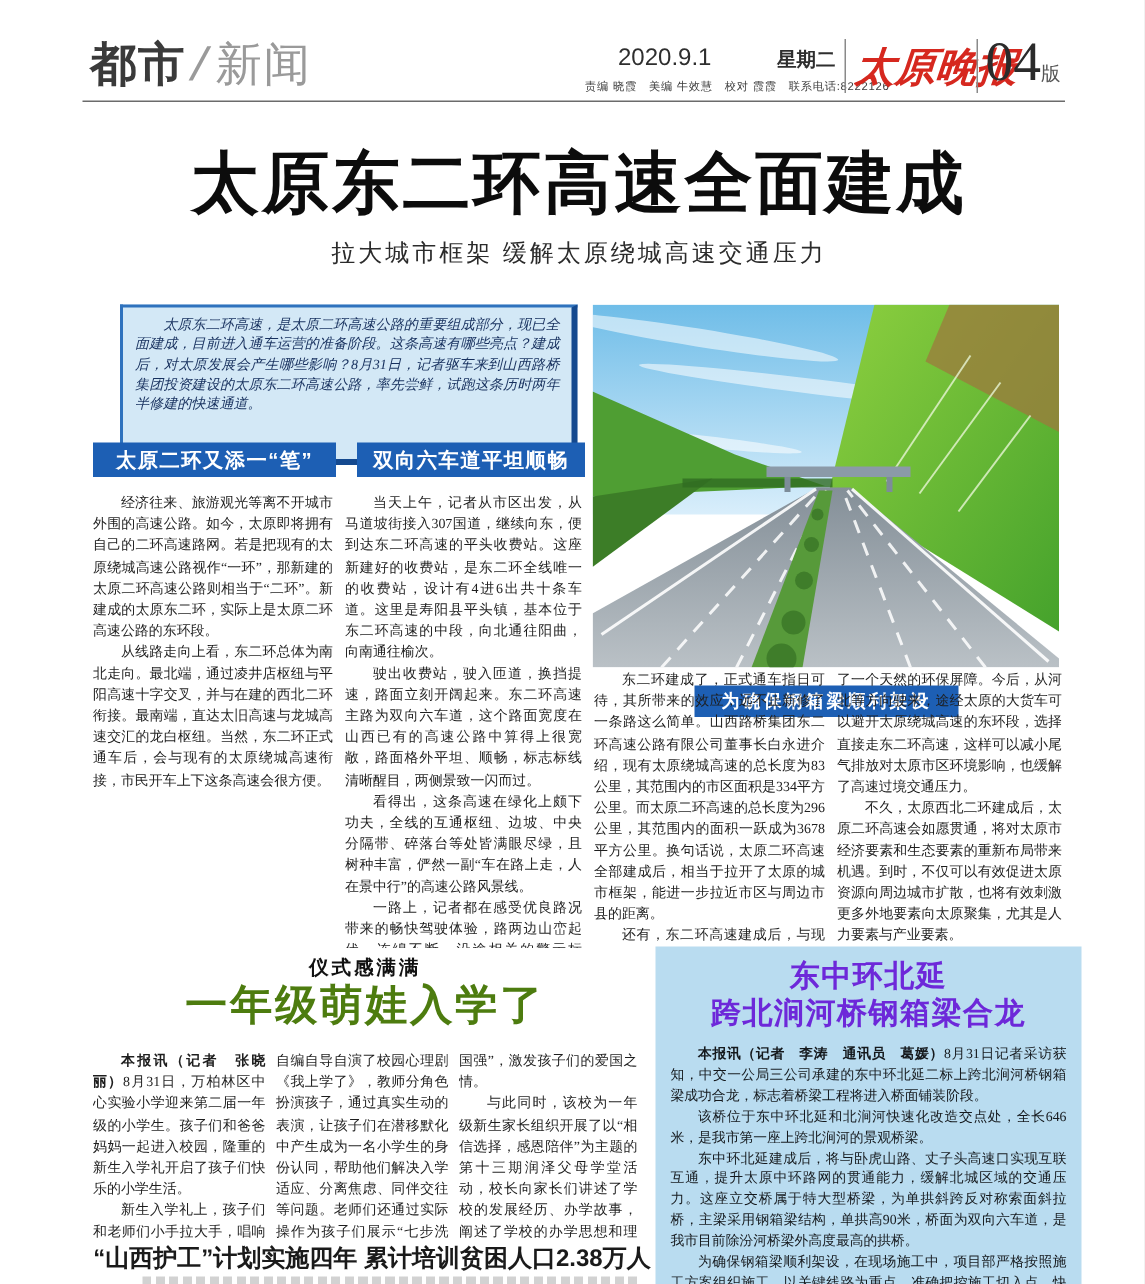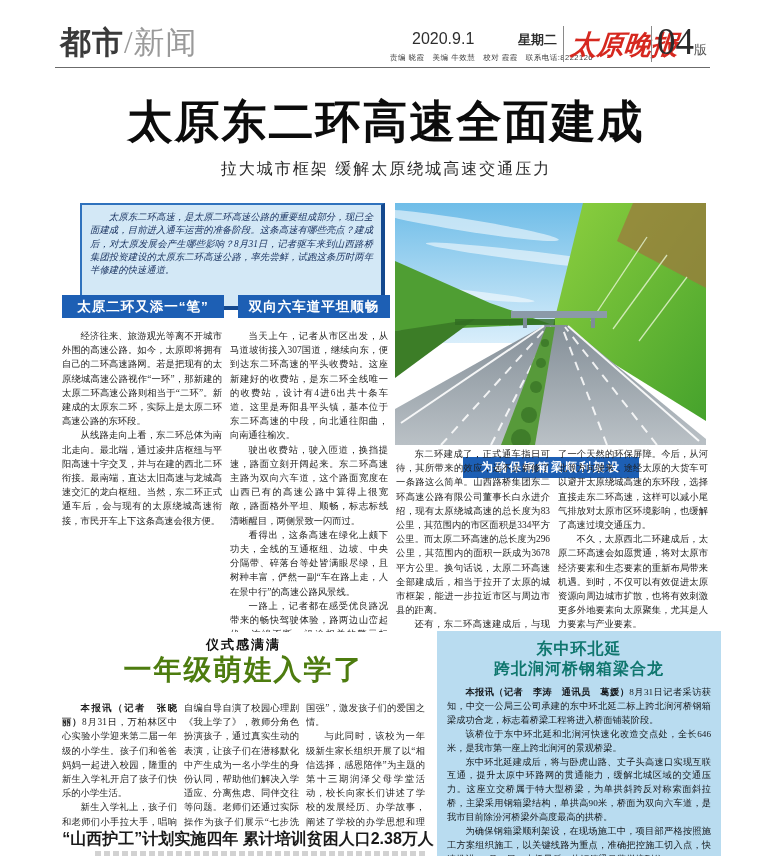--- a/index.html
+++ b/index.html
@@ -1,20 +1,20 @@
 <!DOCTYPE html>
 <html><head>
 <meta charset="utf-8">
 <style>
   html,body{margin:0;padding:0;background:#e8e8e8;}
   .page{position:relative;width:763px;height:856px;background:#fff;overflow:hidden;
         font-family:"Liberation Serif","DejaVu Serif",serif;color:#222;}
   .abs{position:absolute;}
   
-  .sec-title{left:60px;top:22px;font-family:Liberation Serif, serif;font-size:31px;letter-spacing:1px;text-align:right;}
+  .sec-title{left:60px;top:22px;font-family:Liberation Mono, monospace;font-size:31px;letter-spacing:1px;text-align:right;}
   .sec-main{font-weight:900;color:#3a3a3a;}
   .sec-sub{font-weight:400;color:#9a9a9a;}
   .m-date{left:412px;top:30px;font-size:16px;color:#2e2e2e;font-family:"Liberation Sans",sans-serif;}
   .m-week{left:518px;top:31px;font-size:13px;font-weight:bold;color:#2e2e2e;font-family:"Liberation Sans",sans-serif;}
   .m-editors{left:390px;top:53px;font-size:7.5px;color:#3c3c3c;letter-spacing:.5px;font-family:"Liberation Sans",sans-serif;}
   .vdiv{width:1px;background:#8a8a8a;top:26px;height:36px;}
   .m-brand{left:570px;top:27px;font-size:27px;font-weight:bold;font-style:italic;color:#d6281f;
            transform:skewX(-5deg);font-family:"DejaVu Serif",serif;white-space:nowrap;}
   .m-pagenum{left:657px;top:20px;font-size:37px;color:#2b2b2b;font-family:"Liberation Serif",serif;}
   .m-pageword{font-size:13px;color:#555;}
@@ -59,21 +59,21 @@
   .s1{left:62px;top:701px;width:115px;height:128px;}
   .s2{left:184px;top:701px;width:115px;height:128px;}
   .s3{left:306px;top:701px;width:119px;height:128px;}
   .bottom-headline{left:62px;top:829px;width:372px;text-align:center;font-size:16px;font-weight:900;
           color:#1a1a1a;font-family:"Liberation Sans",sans-serif;white-space:nowrap;}
   .cutoff-row{left:95px;top:851px;width:330px;height:5px;opacity:.45;
           background:repeating-linear-gradient(90deg,#9b9b9b 0 6px,transparent 6px 9px);}
   
   .panel{left:437px;top:631px;width:284px;height:225px;box-sizing:border-box;background:#b9dcf0;
          padding:8px 10px 0 10px;overflow:hidden;}
-  .panel-title{text-align:center;color:#0f766e;font-weight:900;font-size:16px;line-height:1.25;
+  .panel-title{text-align:center;color:#6d28d9;font-weight:900;font-size:20px;line-height:1.25;
          font-family:"Liberation Sans",sans-serif;letter-spacing:1px;margin-bottom:7px;}
   .panel-body{font-size:9.2px;line-height:13.9px;text-align:justify;color:#15191d;}
   .panel-body p{margin:0;text-indent:2em;}
 </style>
 </head>
 <body>
 
 <div class="page">
 
   <div class="abs sec-title">

